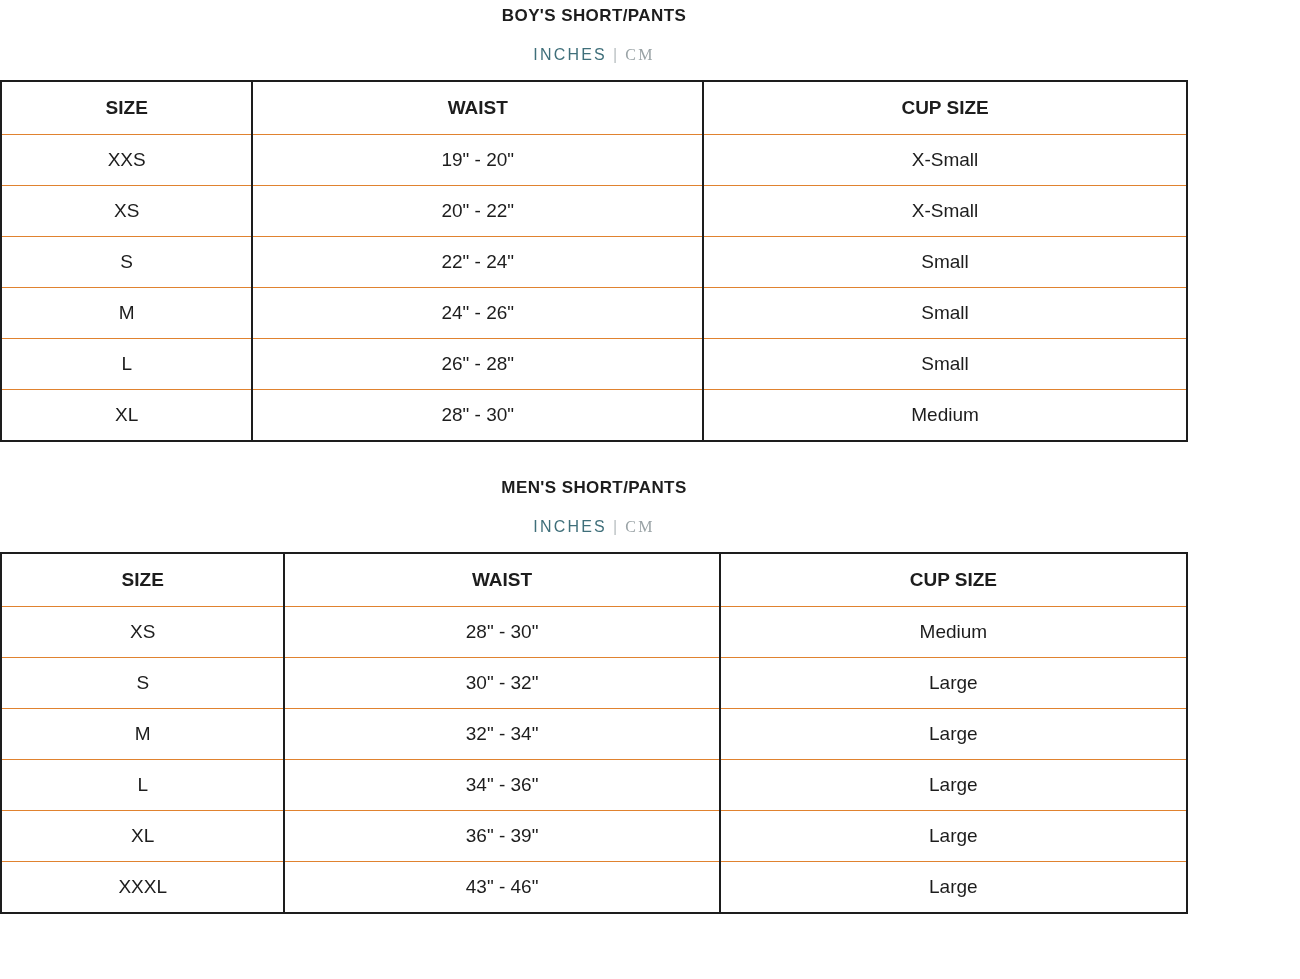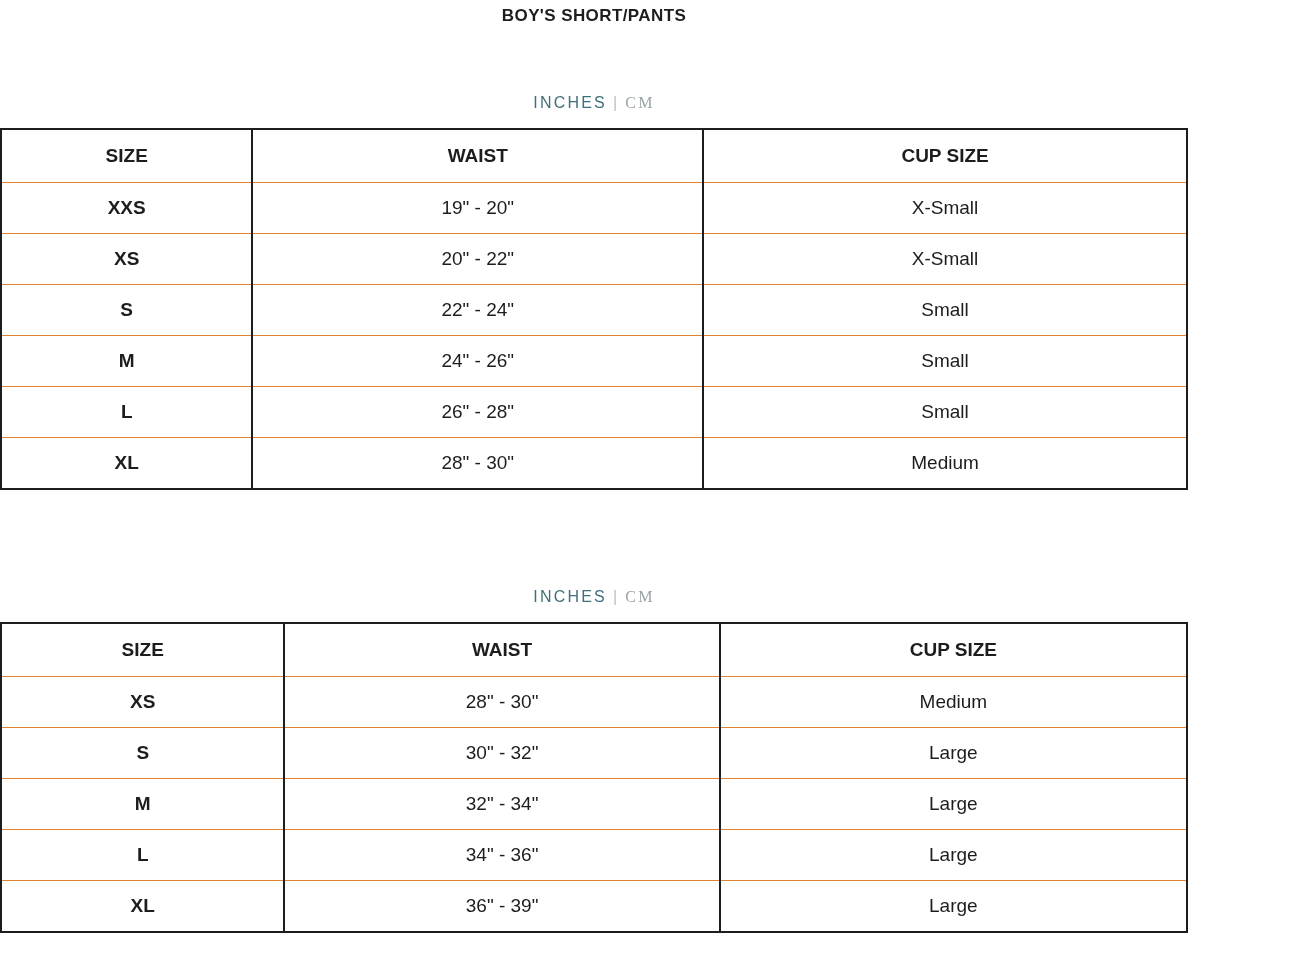--- a/index.html
+++ b/index.html
@@ -41,21 +41,20 @@
     margin-bottom: 16px;
     font-size: 16px;
     letter-spacing: 2.2px;
   }
   .unit-toggle .unit {
     display: inline-block;
     cursor: pointer;
   }
   .unit-toggle .unit.active {
     color: #3f6f7a;
-    margin-top: 48px;
   }
   .unit-toggle .unit.inactive {
     color: #9aa3a6;
     font-family: Liberation Serif, serif;
   }
   .unit-toggle .sep {
     display: inline-block;
     color: #b8bfc1;
     padding: 0 6px;
   }
@@ -89,21 +88,21 @@
     font-weight: bold;
     font-size: 19px;
     height: 52px;
   }
 
   table.size-table tbody tr:last-child td {
     border-bottom: none;
   }
 
   table.size-table td.col-size {
-    font-weight: bold;
+    font-weight: normal;
   }
 
   
   .tbl-boys col.c1 { width: 21.2%; }
   .tbl-boys col.c2 { width: 38.0%; }
   .tbl-boys col.c3 { width: 40.8%; }
 
   .tbl-mens col.c1 { width: 23.9%; }
   .tbl-mens col.c2 { width: 36.7%; }
   .tbl-mens col.c3 { width: 39.4%; }
@@ -168,20 +167,21 @@
           <td>28" - 30"</td>
           <td>Medium</td>
         </tr>
       </tbody>
     </table>
   </div>
 
   <div class="spacer-between"></div>
 
   <div class="section">
+    <div class="section-title">MEN'S SHORT/PANTS</div>
 
     <div class="unit-toggle">
       <span class="unit active">INCHES</span><span class="sep">|</span><span class="unit inactive">CM</span>
     </div>
 
     <table class="size-table tbl-mens">
       <colgroup>
         <col class="c1">
           <col class="c2">
           <col class="c3">
@@ -212,17 +212,22 @@
         <tr>
           <td class="col-size">L</td>
           <td>34" - 36"</td>
           <td>Large</td>
         </tr>
         <tr>
           <td class="col-size">XL</td>
           <td>36" - 39"</td>
           <td>Large</td>
         </tr>
+        <tr>
+          <td class="col-size">XXXL</td>
+          <td>43" - 46"</td>
+          <td>Large</td>
+        </tr>
       </tbody>
     </table>
   </div>
 
 </div>
 
 </body></html>

